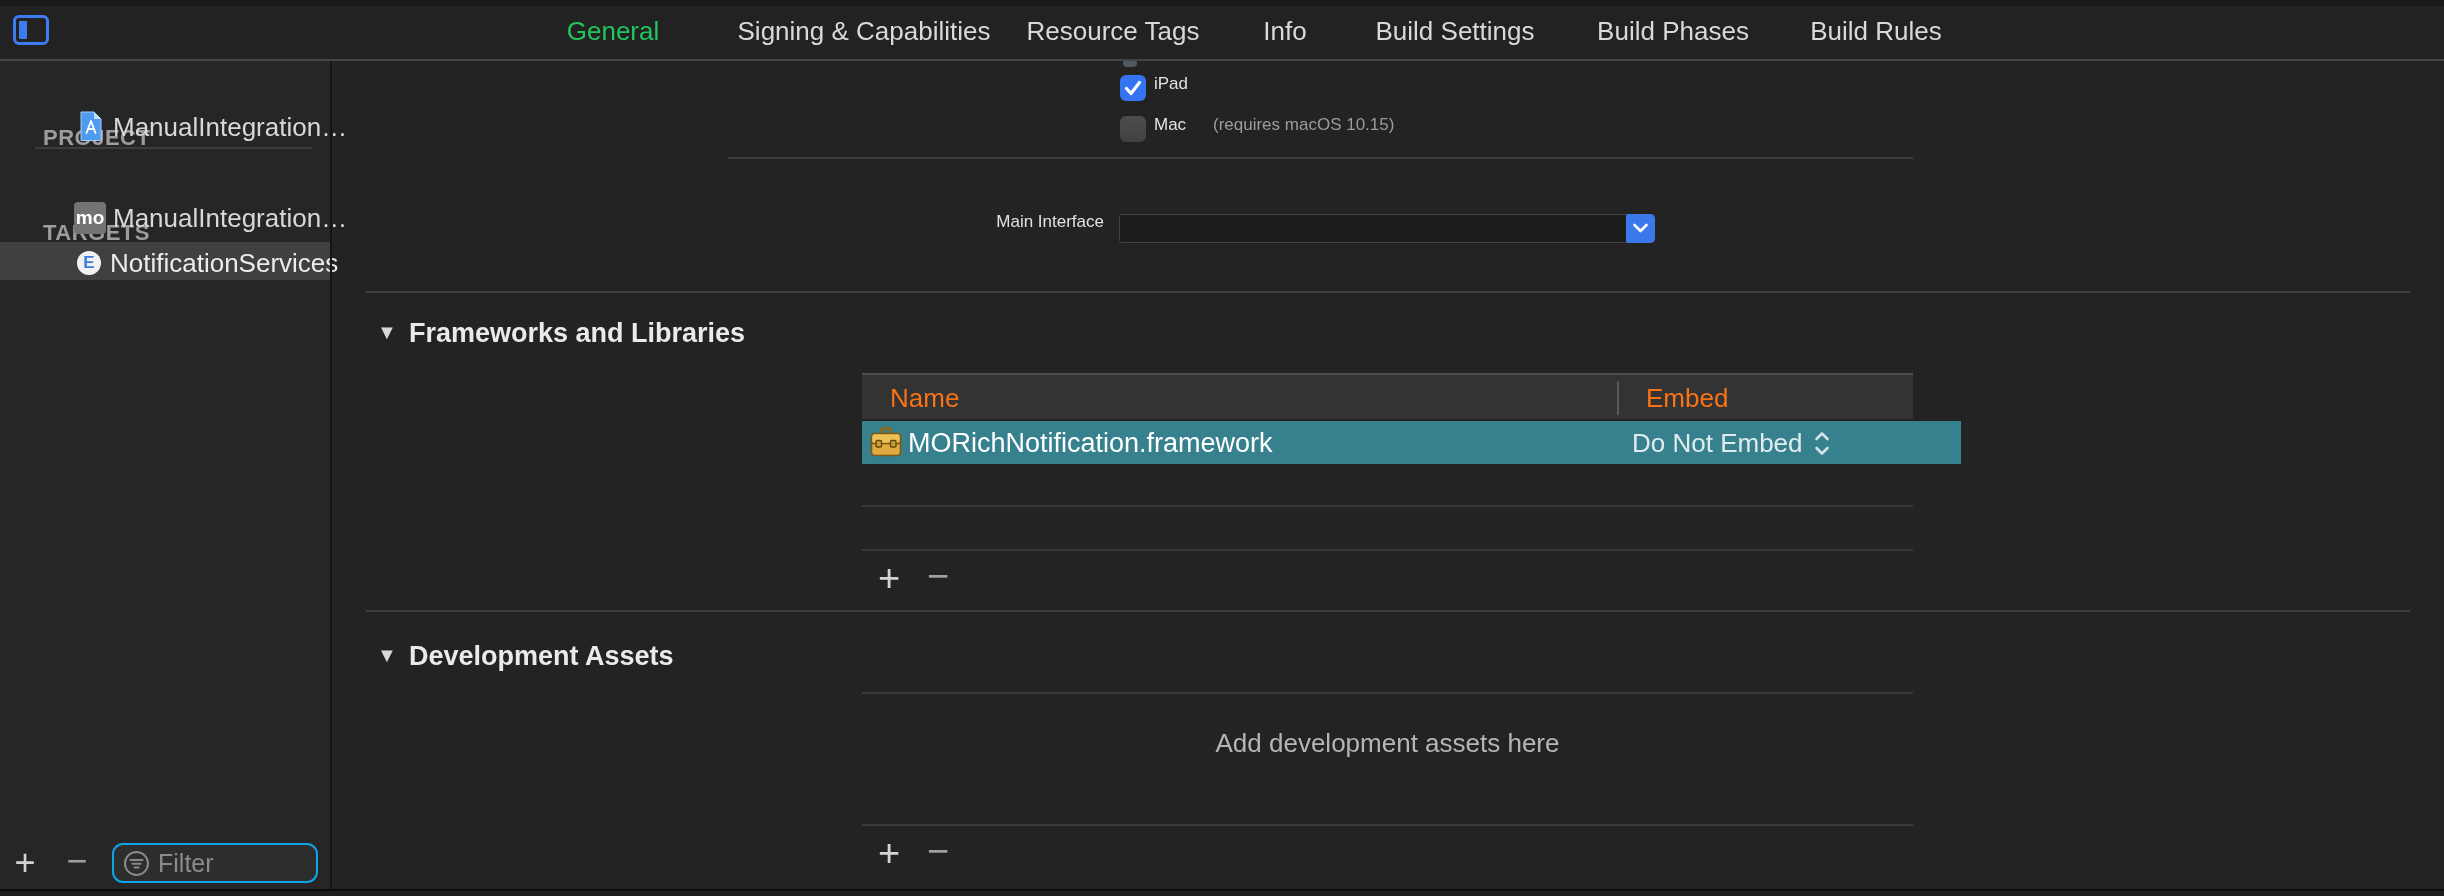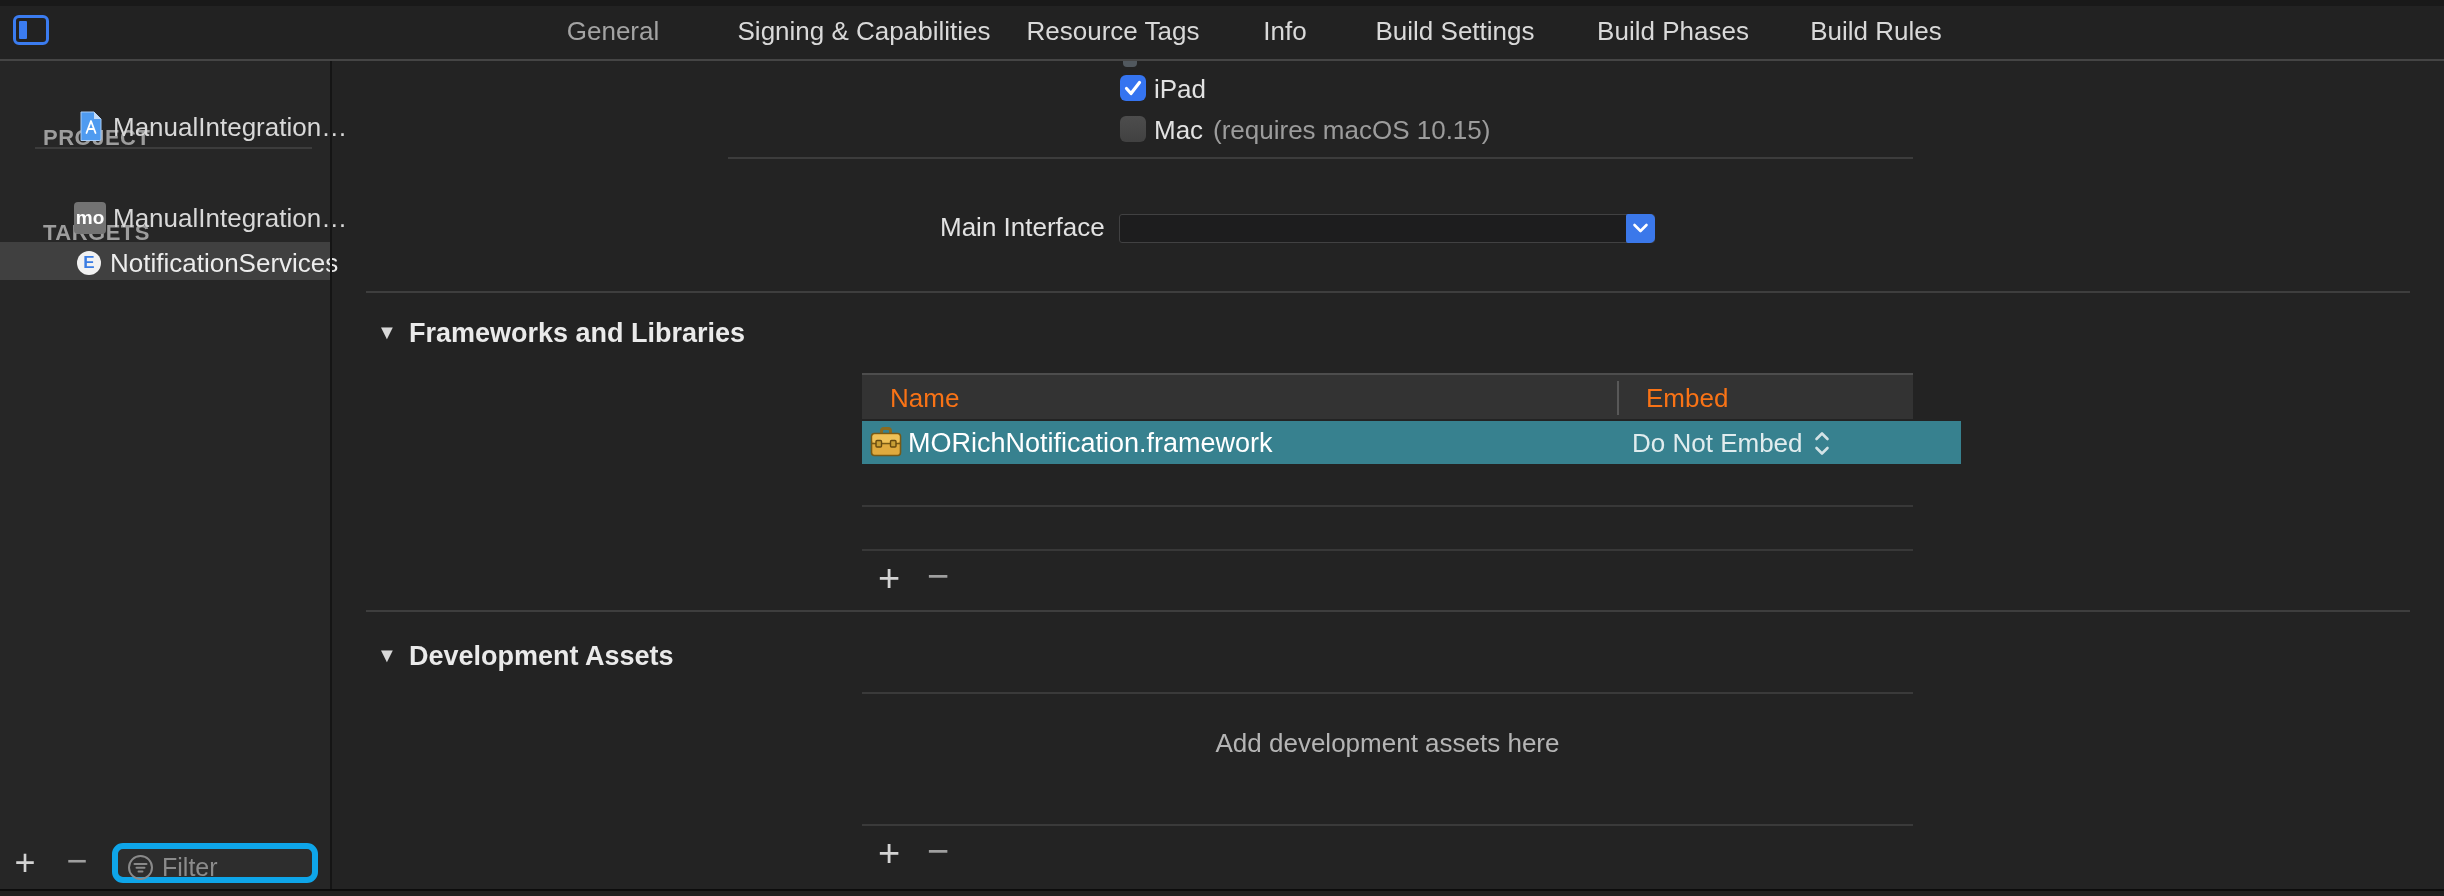--- a/index.html
+++ b/index.html
@@ -4,44 +4,44 @@
 <style>
   html,body{margin:0;padding:0;background:#232323;width:2444px;height:896px;overflow:hidden;
     font-family:"Liberation Sans","DejaVu Sans",sans-serif;-webkit-font-smoothing:antialiased;}
   .abs{position:absolute;}
   
   #titlebar-strip{left:0;top:0;width:2444px;height:6px;background:#191919;}
   #tabbar{left:0;top:6px;width:2444px;height:53px;background:#222222;border-bottom:2px solid #454545;}
   #window-icon{left:13px;top:15px;width:36px;height:30px;border:3px solid #3b7cf0;border-radius:6px;box-sizing:border-box;}
   #window-icon .bar{position:absolute;left:3px;top:3px;width:8px;height:18px;background:#3b7cf0;border-radius:1px;}
   .tab{position:absolute;top:16px;transform:translateX(-50%);font-size:26px;color:#d9d9d9;white-space:nowrap;cursor:default;}
-  .tab.active{color:#a3a3a3;}
+  .tab.active{color:#22c55e;}
   
   #sidebar{left:0;top:61px;width:330px;height:835px;background:#262626;}
   #sidebar-border{left:330px;top:61px;width:2px;height:835px;background:#151515;}
   .side-head{position:absolute;font-size:22px;font-weight:bold;color:#9d9d9d;letter-spacing:.5px;}
   .side-label{position:absolute;font-size:26px;color:#d8d8d8;white-space:nowrap;}
   #selected-row{left:0;top:181px;width:330px;height:38px;background:#404040;}
   .divider{position:absolute;background:#3c3c3c;height:2px;}
   #mo-icon{left:74px;top:141px;width:32px;height:32px;background:#737373;border-radius:4px;
     color:#fff;font-size:19px;font-weight:bold;text-align:center;line-height:32px;}
   #e-icon{left:77px;top:190px;width:24px;height:24px;background:#f2f2f2;border-radius:50%;
     color:#3a7ce2;font-size:17px;font-weight:bold;text-align:center;line-height:24px;}
   
   .pm{position:absolute;width:28px;text-align:center;color:#d3d3d3;font-size:36px;font-weight:200;line-height:36px;cursor:default;}
   .pm.minus{color:#9f9f9f;}
-  #filter-field{left:112px;top:782px;width:206px;height:40px;background:#2d2d2d;border:6px solid #0ea5e9;border-radius:11px;box-sizing:border-box;}
+  #filter-field{left:112px;top:782px;width:206px;height:40px;background:#2d2d2d;border:2px solid #0ea5e9;border-radius:11px;box-sizing:border-box;}
   #filter-field input{position:absolute;left:44px;top:2px;width:150px;height:32px;background:transparent;border:none;outline:none;
     color:#8b8b8b;font-size:25px;font-family:inherit;padding:0;}
   #filter-field input::placeholder{color:#8b8b8b;opacity:1;}
   
   .checkbox{position:absolute;width:26px;height:26px;border-radius:6px;}
   .cb-on{background:#3574f0;}
   .cb-off{background:linear-gradient(#4d4d4d,#414141);}
-  .lbl{position:absolute;font-size:26px;color:#e2e2e2;white-space:nowrap;}
+  .lbl{position:absolute;font-size:17px;color:#e2e2e2;white-space:nowrap;}
   .note{color:#9c9c9c;}
   .sec-divider{position:absolute;left:366px;width:2044px;height:2px;background:#3e3e3e;}
   .disclosure{position:absolute;font-size:20px;color:#d8d8d8;}
   .sec-title{position:absolute;font-size:27px;font-weight:bold;color:#eaeaea;white-space:nowrap;}
   
   #mi-combo{left:1119px;top:214px;width:536px;height:29px;background:#1d1d1e;border:1px solid #414142;border-radius:3px;box-sizing:border-box;}
   #mi-combo .btn{position:absolute;right:-1px;top:-1px;width:29px;height:29px;background:#3b78ea;border-radius:2px 5px 5px 2px;}
   
   #fw-table-header{left:862px;top:373px;width:1051px;height:46px;background:#333333;border-top:2px solid #4d4d4d;box-sizing:border-box;}
   #fw-table-header .colname{position:absolute;top:8px;font-size:26px;color:#f97316;margin-left:16px;}

